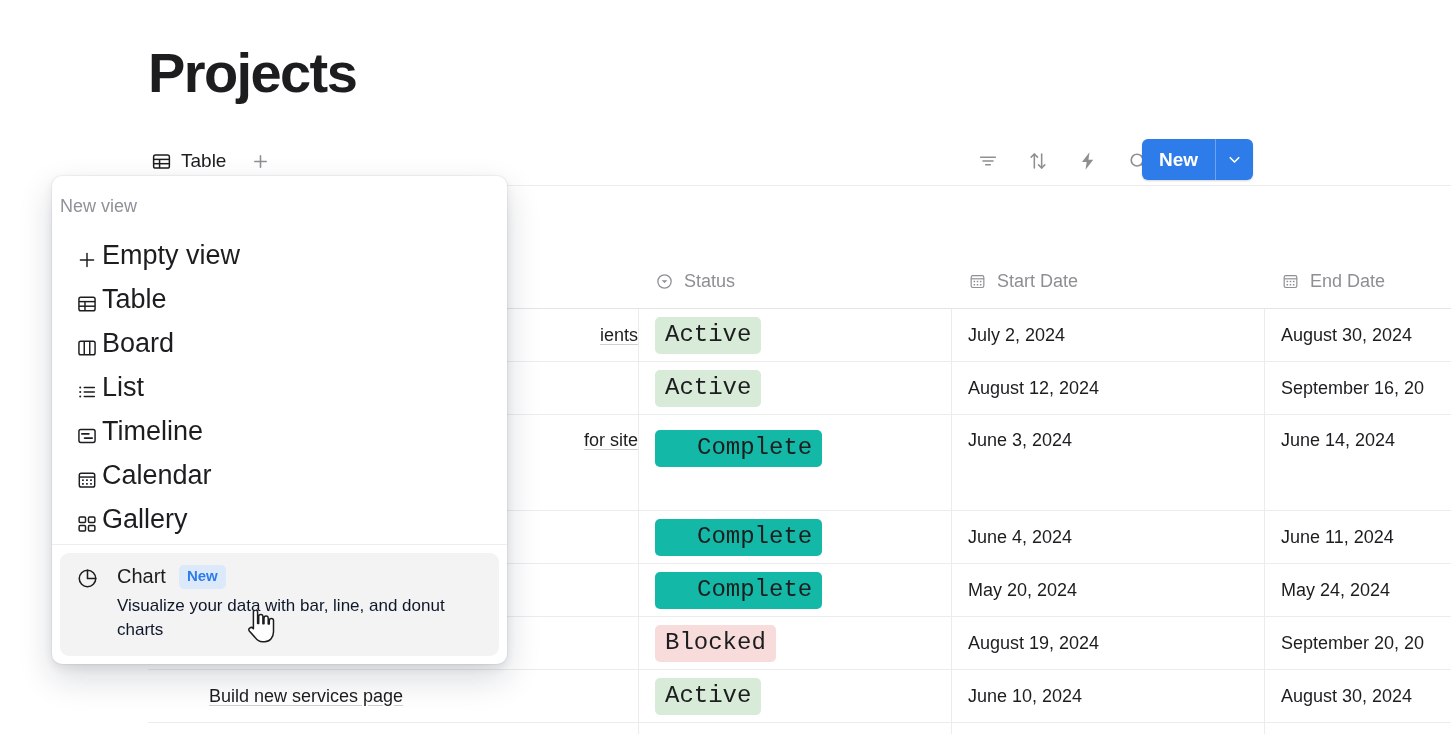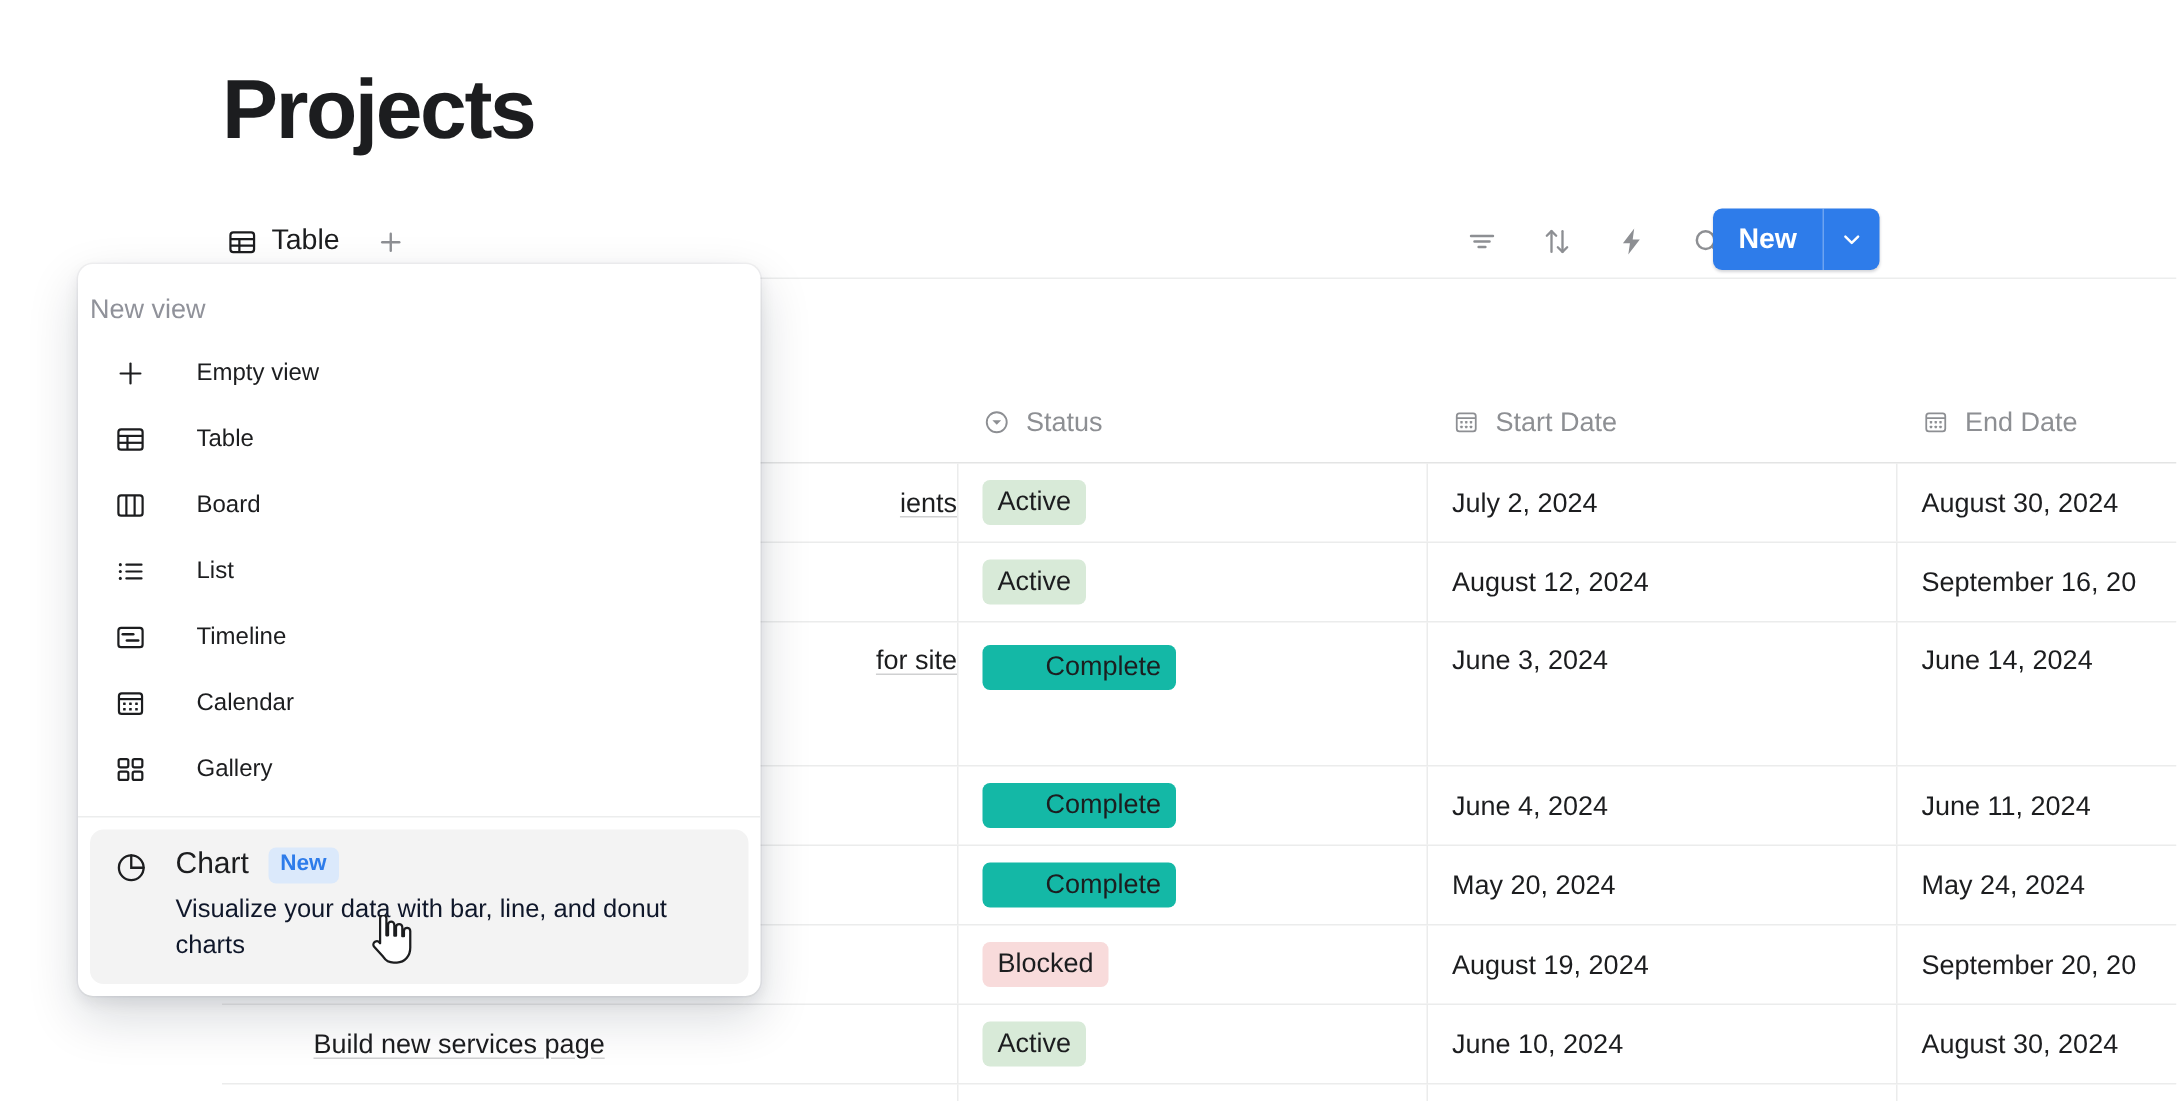--- a/index.html
+++ b/index.html
@@ -137,22 +137,23 @@
     text-decoration: underline;
     text-underline-offset: 3px;
     text-decoration-color: #cfd0d1;
     cursor: pointer;
   }
 
   .badge {
     display: inline-flex; align-items: center;
     padding: 3px 10px 4px;
     border-radius: 5px;
-    font-size: 18px;
+    font-size: 24px;
     line-height: 1.25;
+    font-family: Liberation Mono, monospace;
   }
   .badge-active   { background: #d8ead8; color: #1c1d1f; }
   .badge-complete { background: #14b8a6; color: #1c1d1f; padding-left: 42px; }
   .badge-blocked  { background: #f8dbdb; color: #1c1d1f; }
 
   
   .menu {
     position: absolute;
     left: 52px; top: 176px;
     width: 455px;
@@ -163,26 +164,26 @@
                 0 4px 10px rgba(15,23,42,0.08);
     padding: 0 0 8px;
     z-index: 40;
   }
   .menu-title {
     padding: 20px 8px 10px;
     font-size: 18px;
     color: #90929a;
   }
   .menu-item {
-    display: flex; align-items: center;
-    gap: 33px;
+    display: flex; align-items: flex-end;
+    gap: 4px;
     height: 44px;
     padding: 0 24px;
     cursor: pointer;
-    font-size: 16px;
+    font-size: 27px;
     color: #1c1d1f;
   }
   .menu-item .mi-icon {
     width: 22px; height: 22px;
     display: flex; align-items: center; justify-content: center;
     flex: 0 0 22px;
     color: #1c1d1f;
   }
   .menu-sep {
     height: 1px; background: #eceded;

